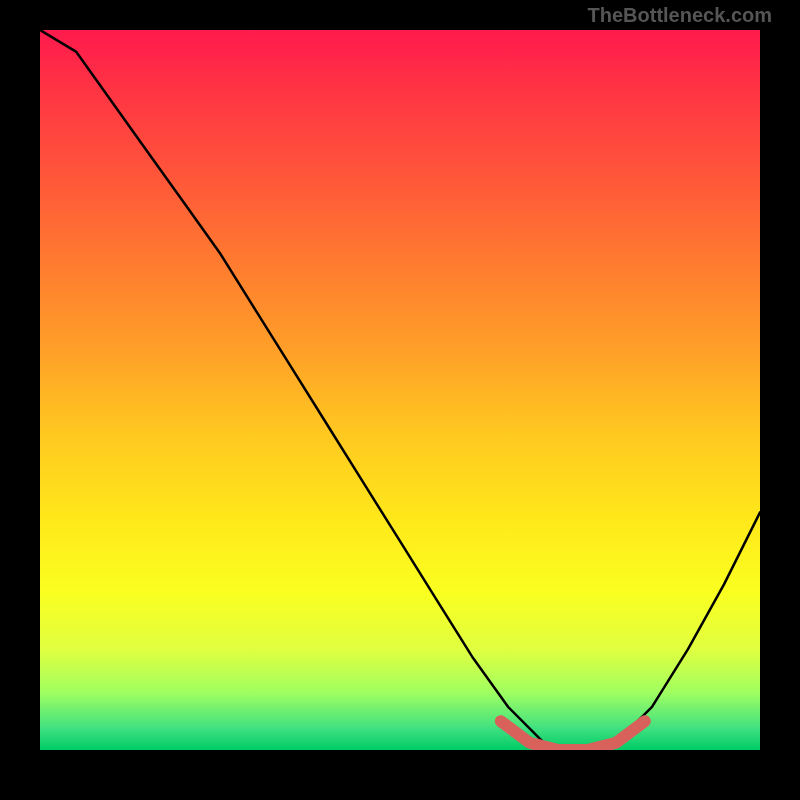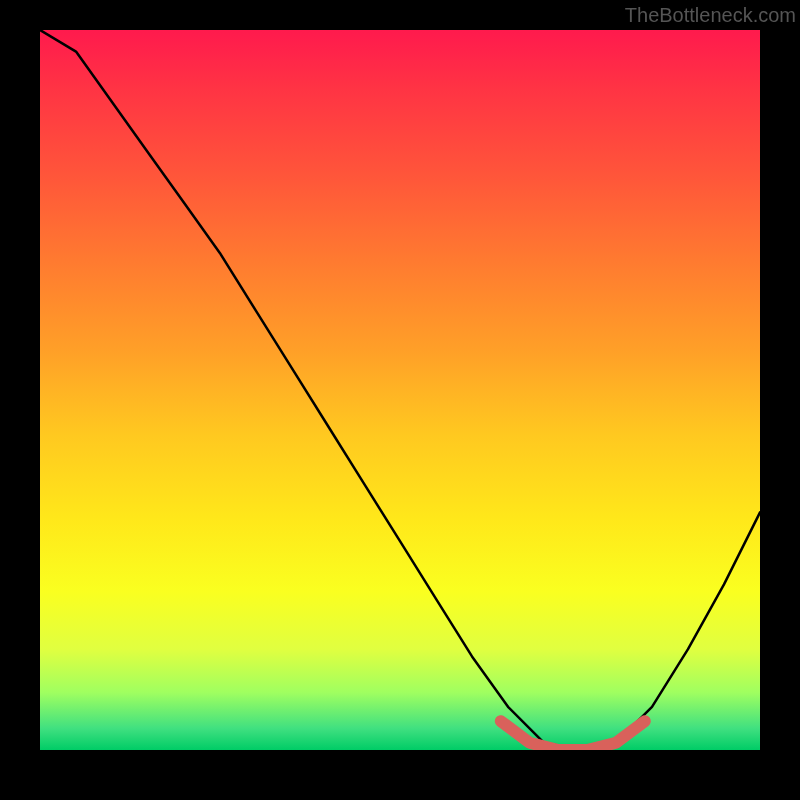--- a/index.html
+++ b/index.html
@@ -7,24 +7,24 @@
     padding: 0;
     width: 800px;
     height: 800px;
     background: #000;
     position: relative;
     font-family: Arial, sans-serif;
   }
   .watermark {
     position: absolute;
     top: 4px;
-    right: 4px;
+    right: 28px;
     color: #555;
     font-size: 20px;
-    font-weight: 400;
+    font-weight: 700;
     z-index: 10;
   }
   .plot-area {
     position: absolute;
     left: 40px;
     top: 30px;
     width: 720px;
     height: 720px;
     background: linear-gradient(to bottom,
       #ff1a4d 0%,

